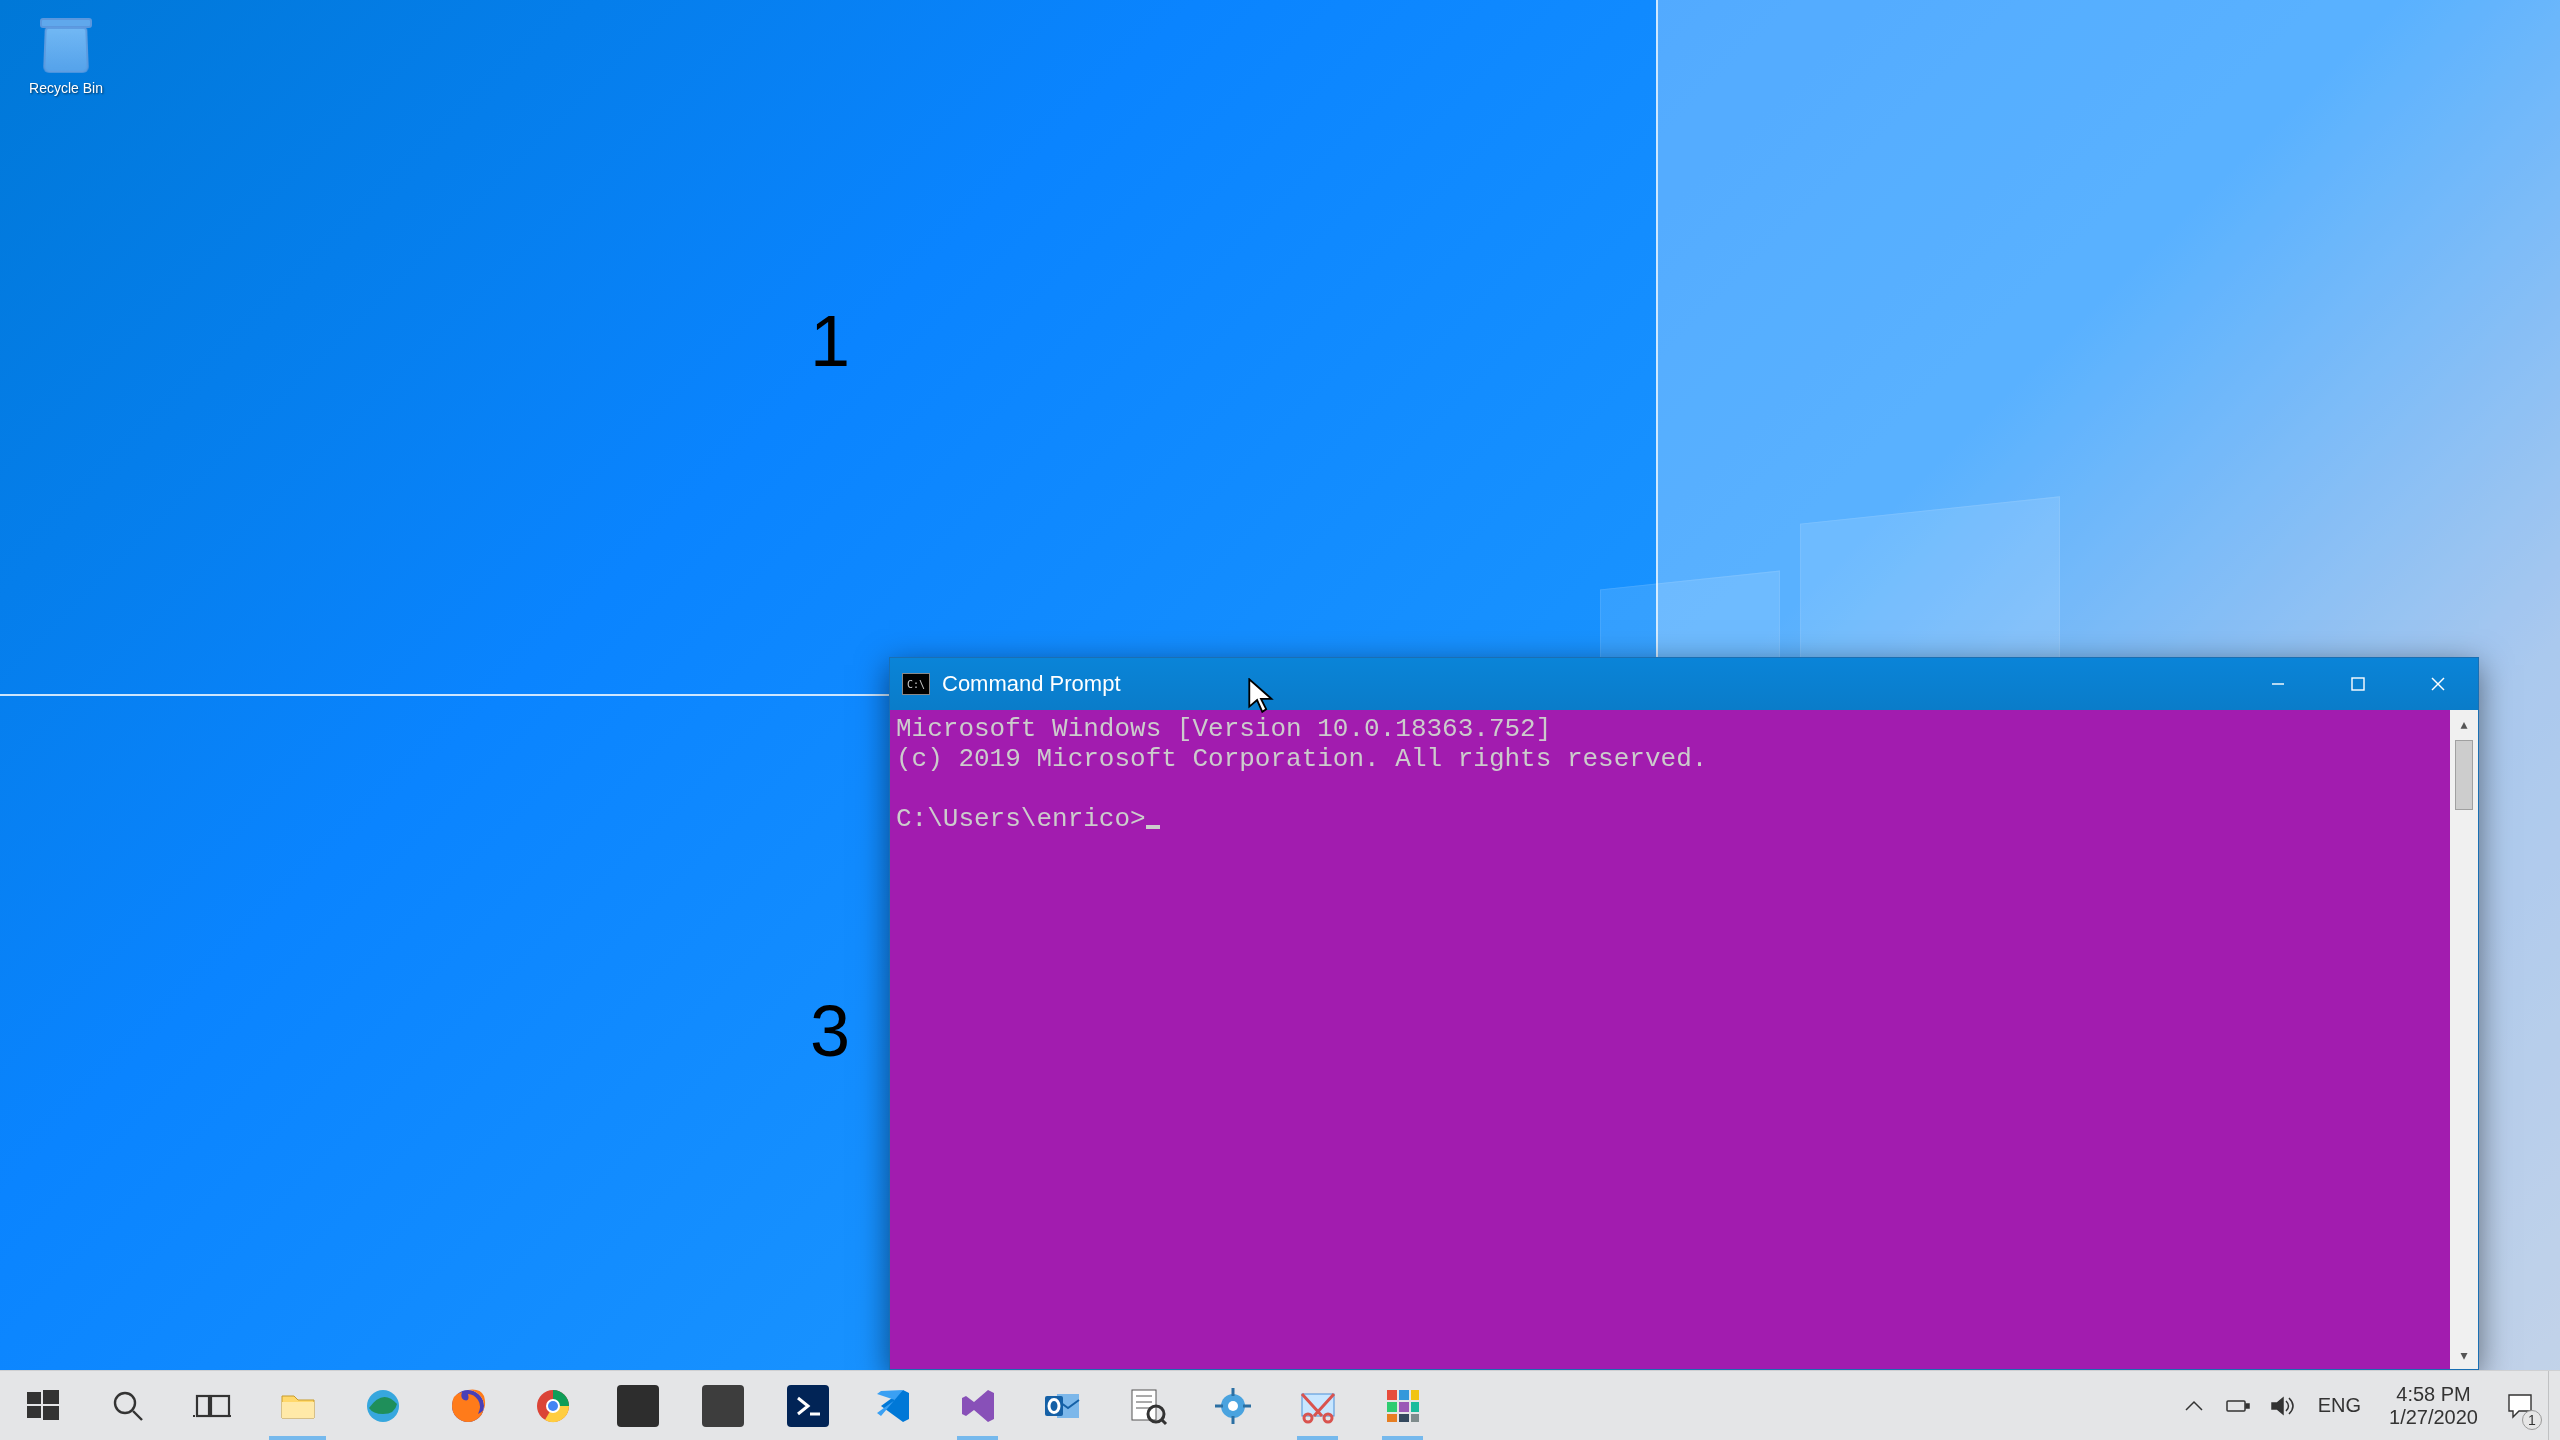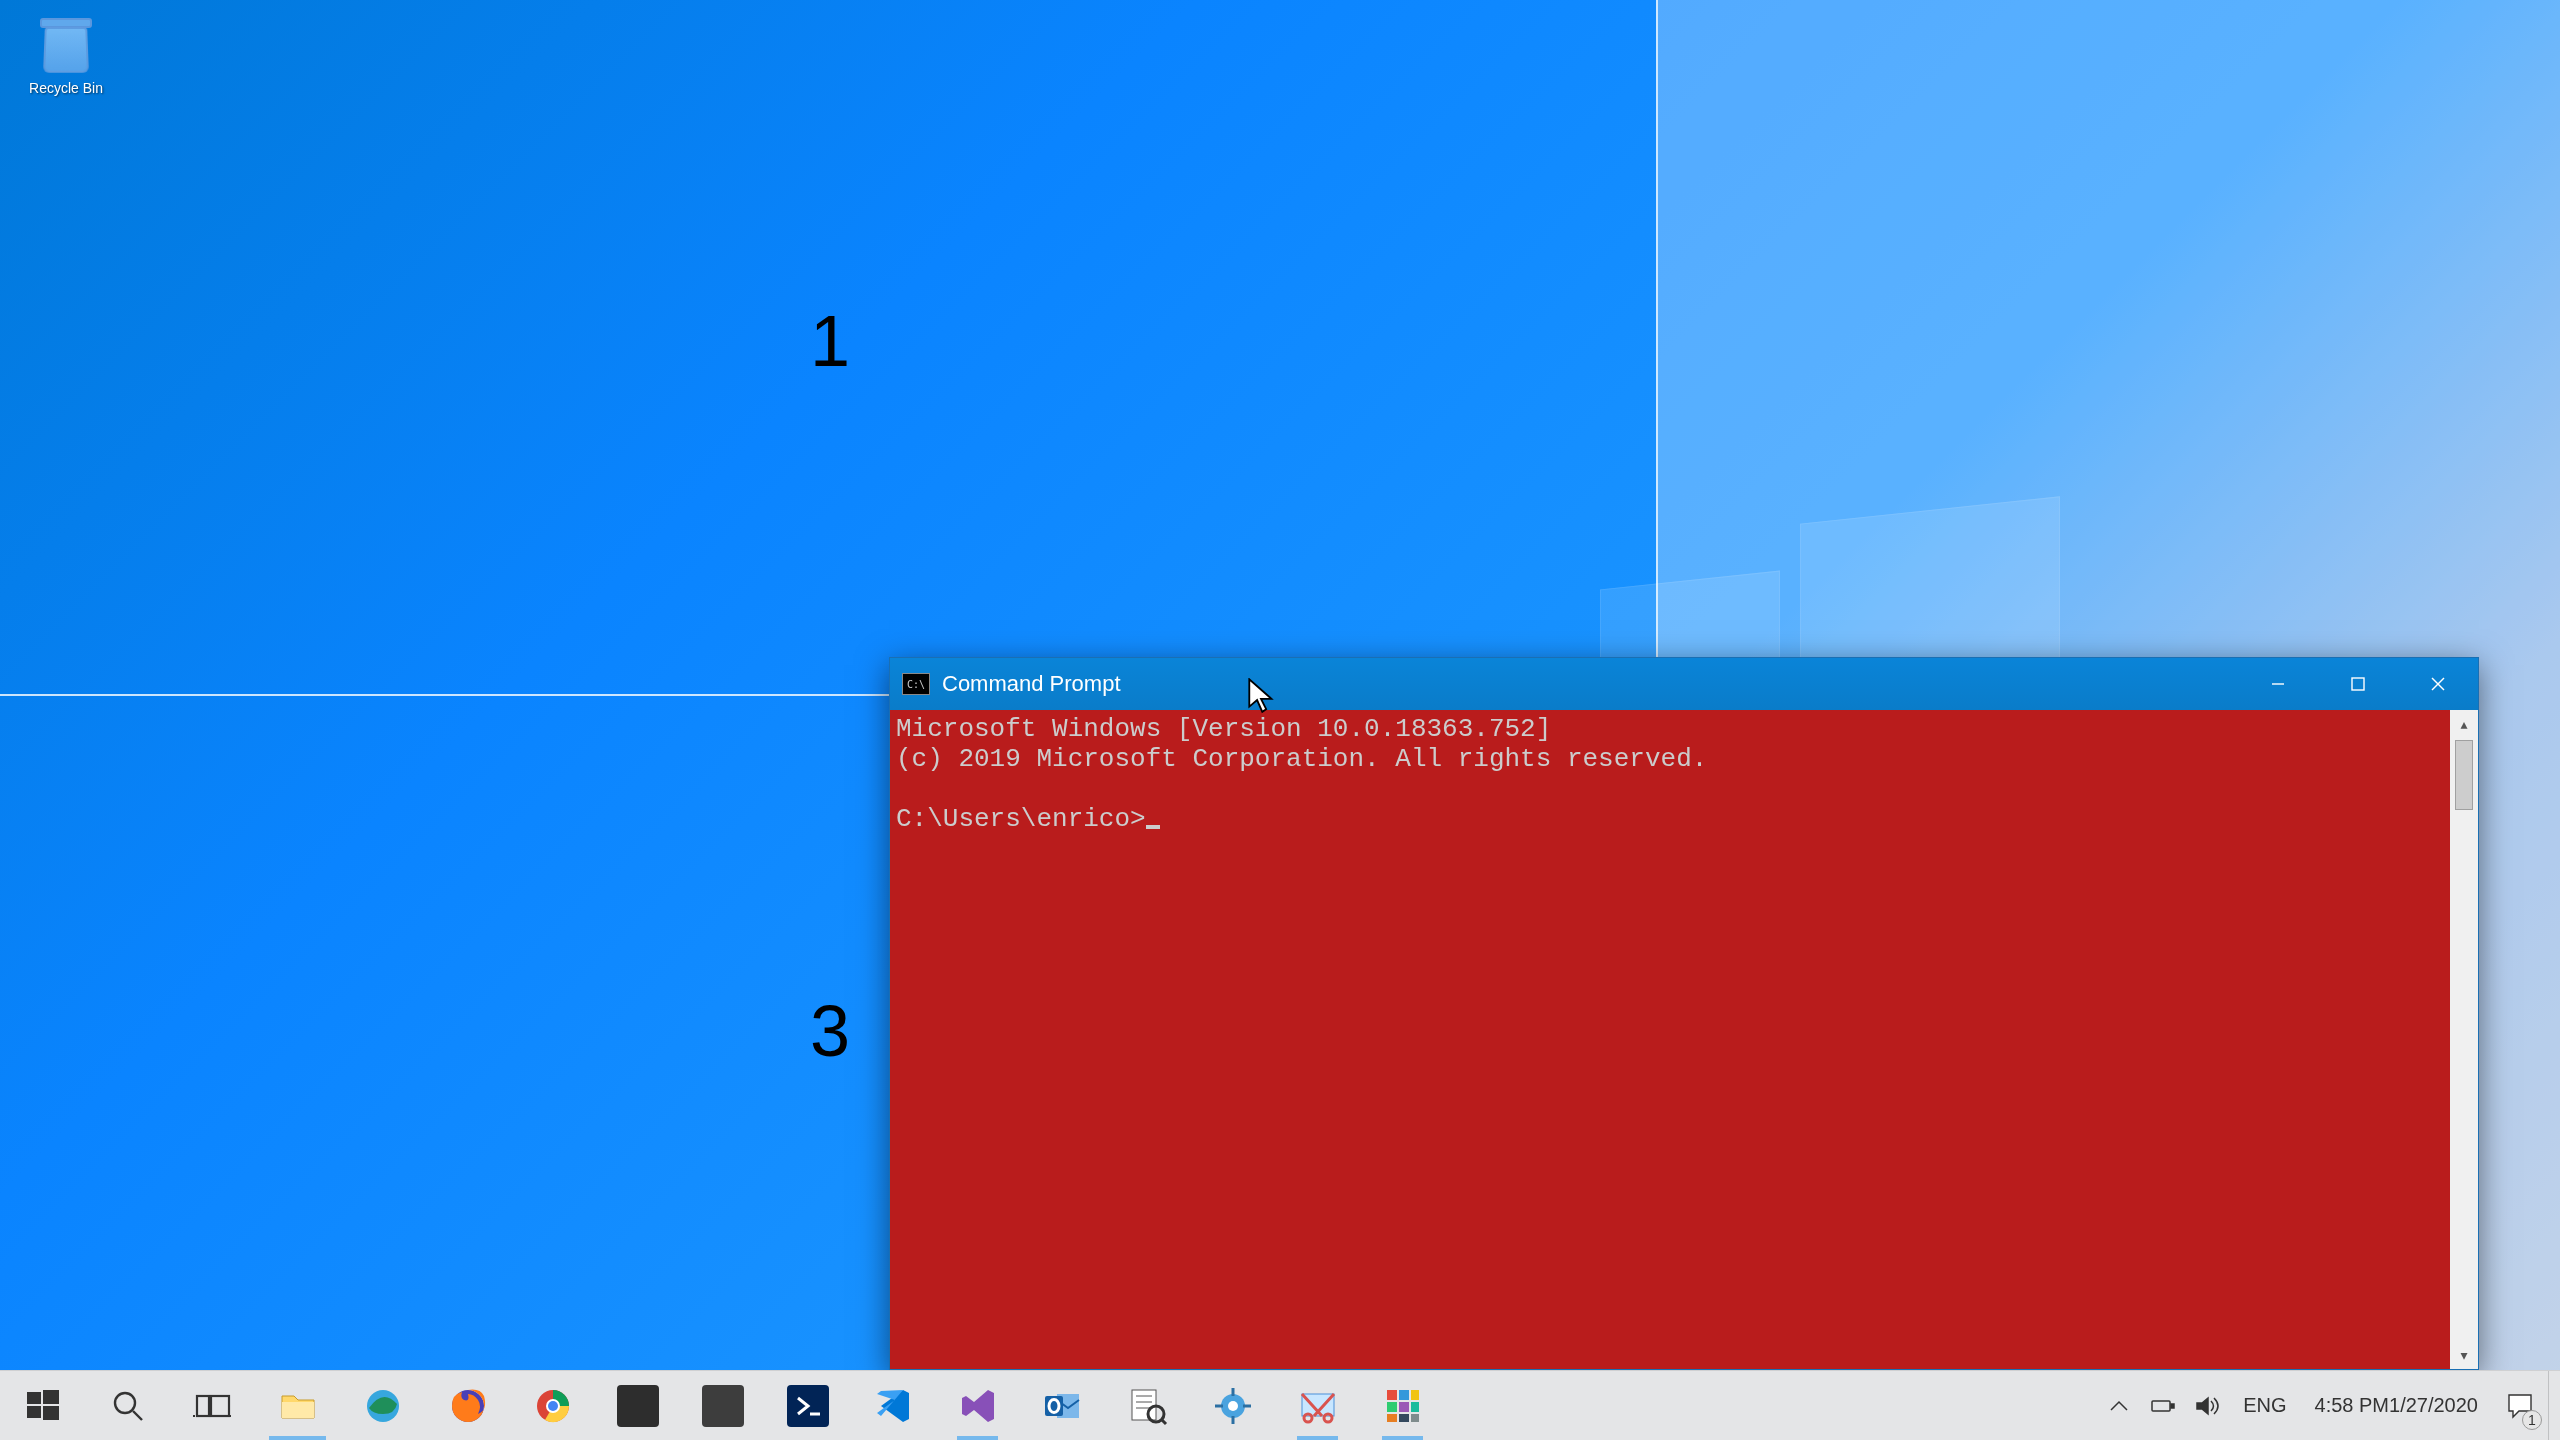--- a/index.html
+++ b/index.html
@@ -157,21 +157,21 @@
     align-items: center;
     justify-content: center;
     color: #fff;
     cursor: pointer;
   }
   .ctrl svg { width: 18px; height: 18px; stroke: #fff; stroke-width: 1.4; fill: none; }
   
   .cmd-body {
     position: absolute;
     top: 52px; left: 0; right: 28px; bottom: 0;
-    background: #b91c1c;
+    background: #a21caf;
     color: #cccccc;
     font-family: Consolas, "Courier New", monospace;
     font-size: 26px;
     line-height: 30px;
     padding: 4px 6px;
     white-space: pre;
   }
   .cmd-scrollbar {
     position: absolute;
     top: 52px; right: 0;
@@ -278,20 +278,21 @@
     padding: 12px 14px;
     height: 100%;
     display: flex;
     align-items: center;
     cursor: pointer;
   }
   .tray-clock {
     padding: 0 14px;
     height: 100%;
     display: flex;
+    flex-direction: column;
     align-items: center;
     justify-content: center;
     line-height: 1.15;
     cursor: pointer;
   }
   .tray-action-center {
     width: 56px;
     display: flex;
     align-items: center;
     justify-content: center;

